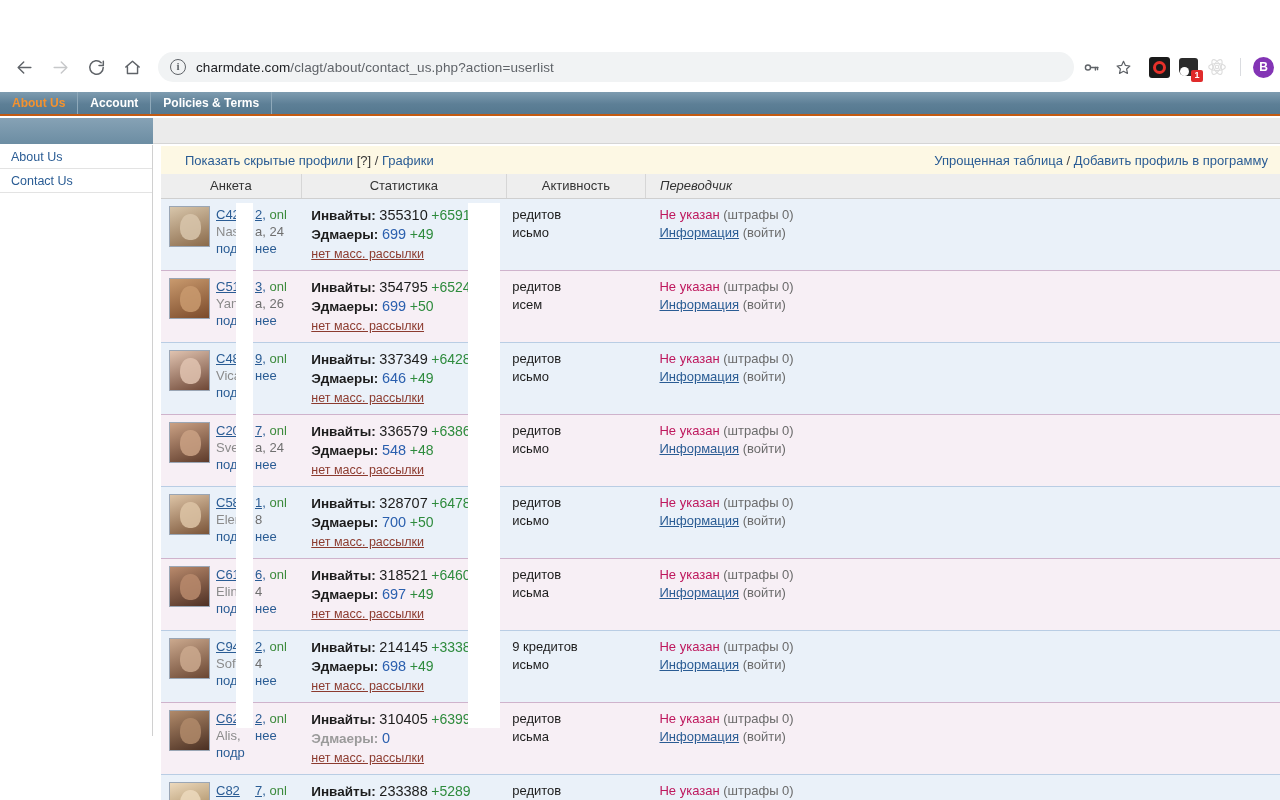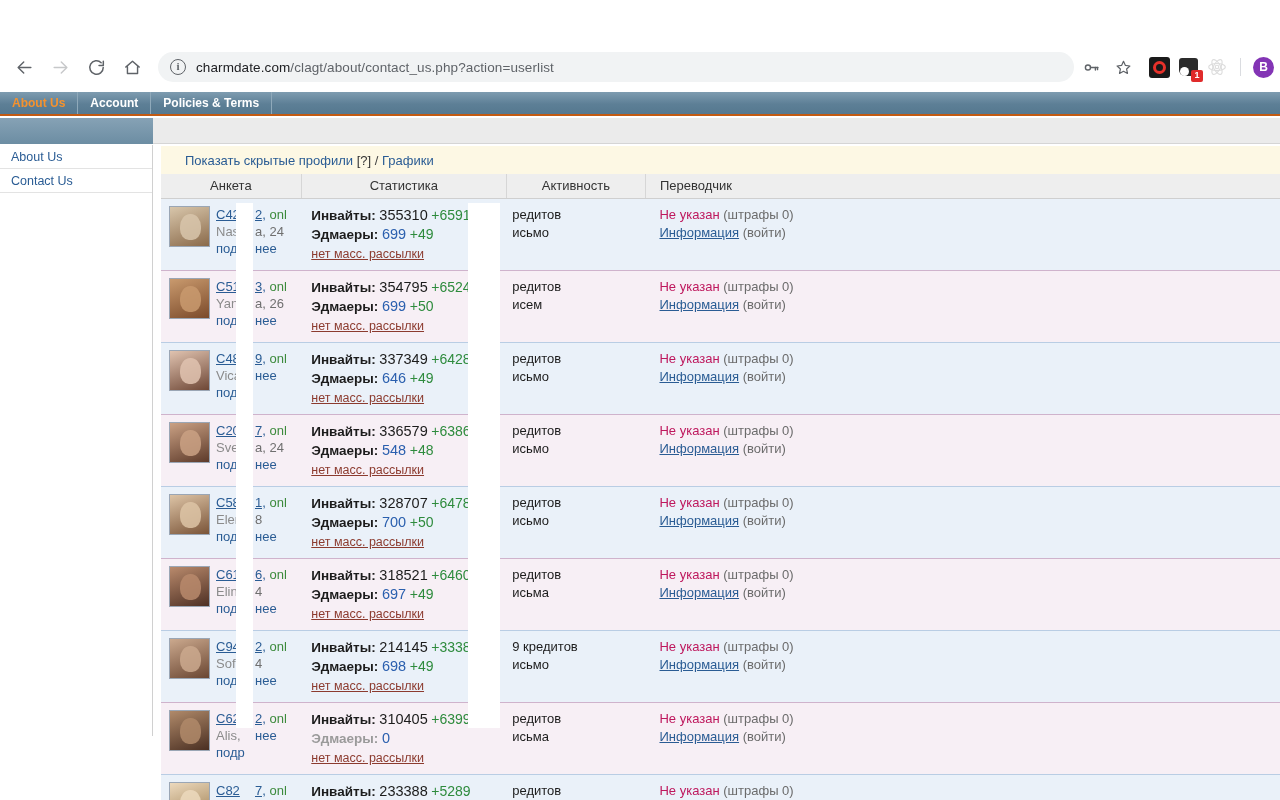--- a/index.html
+++ b/index.html
@@ -153,21 +153,21 @@
     background: #eeeeee;
     font-size: 13px; font-weight: normal; color: #333;
     height: 24px; text-align: center;
     border-bottom: 1px solid #cfcfcf;
     border-right: 1px solid #d6d6d6;
   }
   table.grid th:last-child { border-right: none; text-align: left; padding-left: 14px; }
   table.grid th.col-prof  { width: 130px; }
   table.grid th.col-stat  { width: 190px; }
   table.grid th.col-act   { width: 129px; margin-left: 11px; }
-  table.grid th.col-tr    { width: 588px; }
+  table.grid th.col-tr    { width: 588px; font-style: italic; }
 
   table.grid td {
     vertical-align: top;
     padding: 7px 0 7px 0;
     font-size: 13px;
     border-top: 1px solid #bcc9e0;
     height: 58px;
   }
   tr.row-blue td { background: #eaf1f9; border-top-color: #b9cde4; }
   tr.row-pink td { background: #f7eff5; border-top-color: #cfb3cc; }
@@ -309,20 +309,25 @@
 </div>
 
 <div class="content">
 
   <div class="banner">
     <div>
       <a>Показать скрытые профили</a>
       <span class="ql">[?]</span>
       <span class="sep">/</span>
       <a>Графики</a>
+    </div>
+    <div>
+      <a>Упрощенная таблица</a>
+      <span class="sep">/</span>
+      <a>Добавить профиль в программу</a>
     </div>
   </div>
 
   <table class="grid">
     <thead>
       <tr>
         <th class="col-prof">Анкета</th>
         <th class="col-stat">Статистика</th>
         <th class="col-act">Активность</th>
         <th class="col-tr">Переводчик</th>

